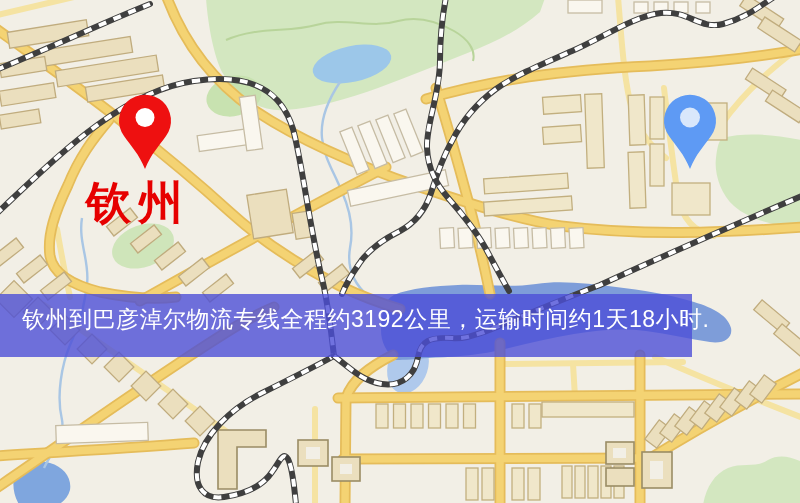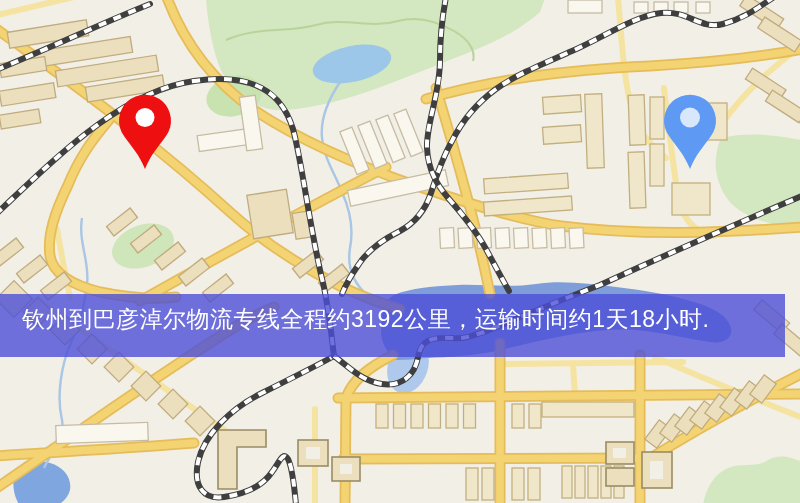--- a/index.html
+++ b/index.html
@@ -26,21 +26,21 @@
   .parkline{fill:none;stroke:#b8d49a;stroke-width:2;}
   
   .city-label{
     position:absolute;line-height:1;font-weight:bold;
     font-family:"Liberation Serif",serif;white-space:nowrap;
   }
   #origin-label{left:86px;top:181px;font-size:45px;letter-spacing:7px;color:#e60000;}
   #destination-label{left:585px;top:182px;font-size:45px;letter-spacing:3px;color:#2222e6;}
   
   #banner{
-    position:absolute;left:0;top:294px;width:785px;height:63px;
+    position:absolute;left:0;top:294px;width:692px;height:63px;
     background:rgba(76,79,215,0.80);
     color:#ffffff;box-sizing:border-box;padding:10px 10px 0 22px;
     font-size:23px;letter-spacing:0.5px;font-weight:500;white-space:nowrap;
   }
 </style>
 </head>
 <body>
 
 <div id="stage">
 
@@ -273,18 +273,19 @@
     <g>
       <path d="M145,169 C139,154 131,146 124,136 A26,26 0 1 1 166,136 C159,146 151,154 145,169 Z" fill="#ee1010"></path>
       <circle cx="145" cy="117.5" r="9.5" fill="#ffffff"></circle>
     </g>
     <g>
       <path d="M690,169 C684,154 676,146 669,136 A26,26 0 1 1 711,136 C704,146 696,154 690,169 Z" fill="#5e9af4"></path>
       <circle cx="690" cy="117.5" r="10" fill="#d9e7fb"></circle>
     </g>
   </svg>
 
+  <div id="origin-label" class="city-label">钦州</div>
 
   <div id="banner">
     <span>钦州到巴彦淖尔物流专线全程约3192公里，运输时间约1天18小时.</span>
   </div>
 
 </div>
 
 </body></html>

